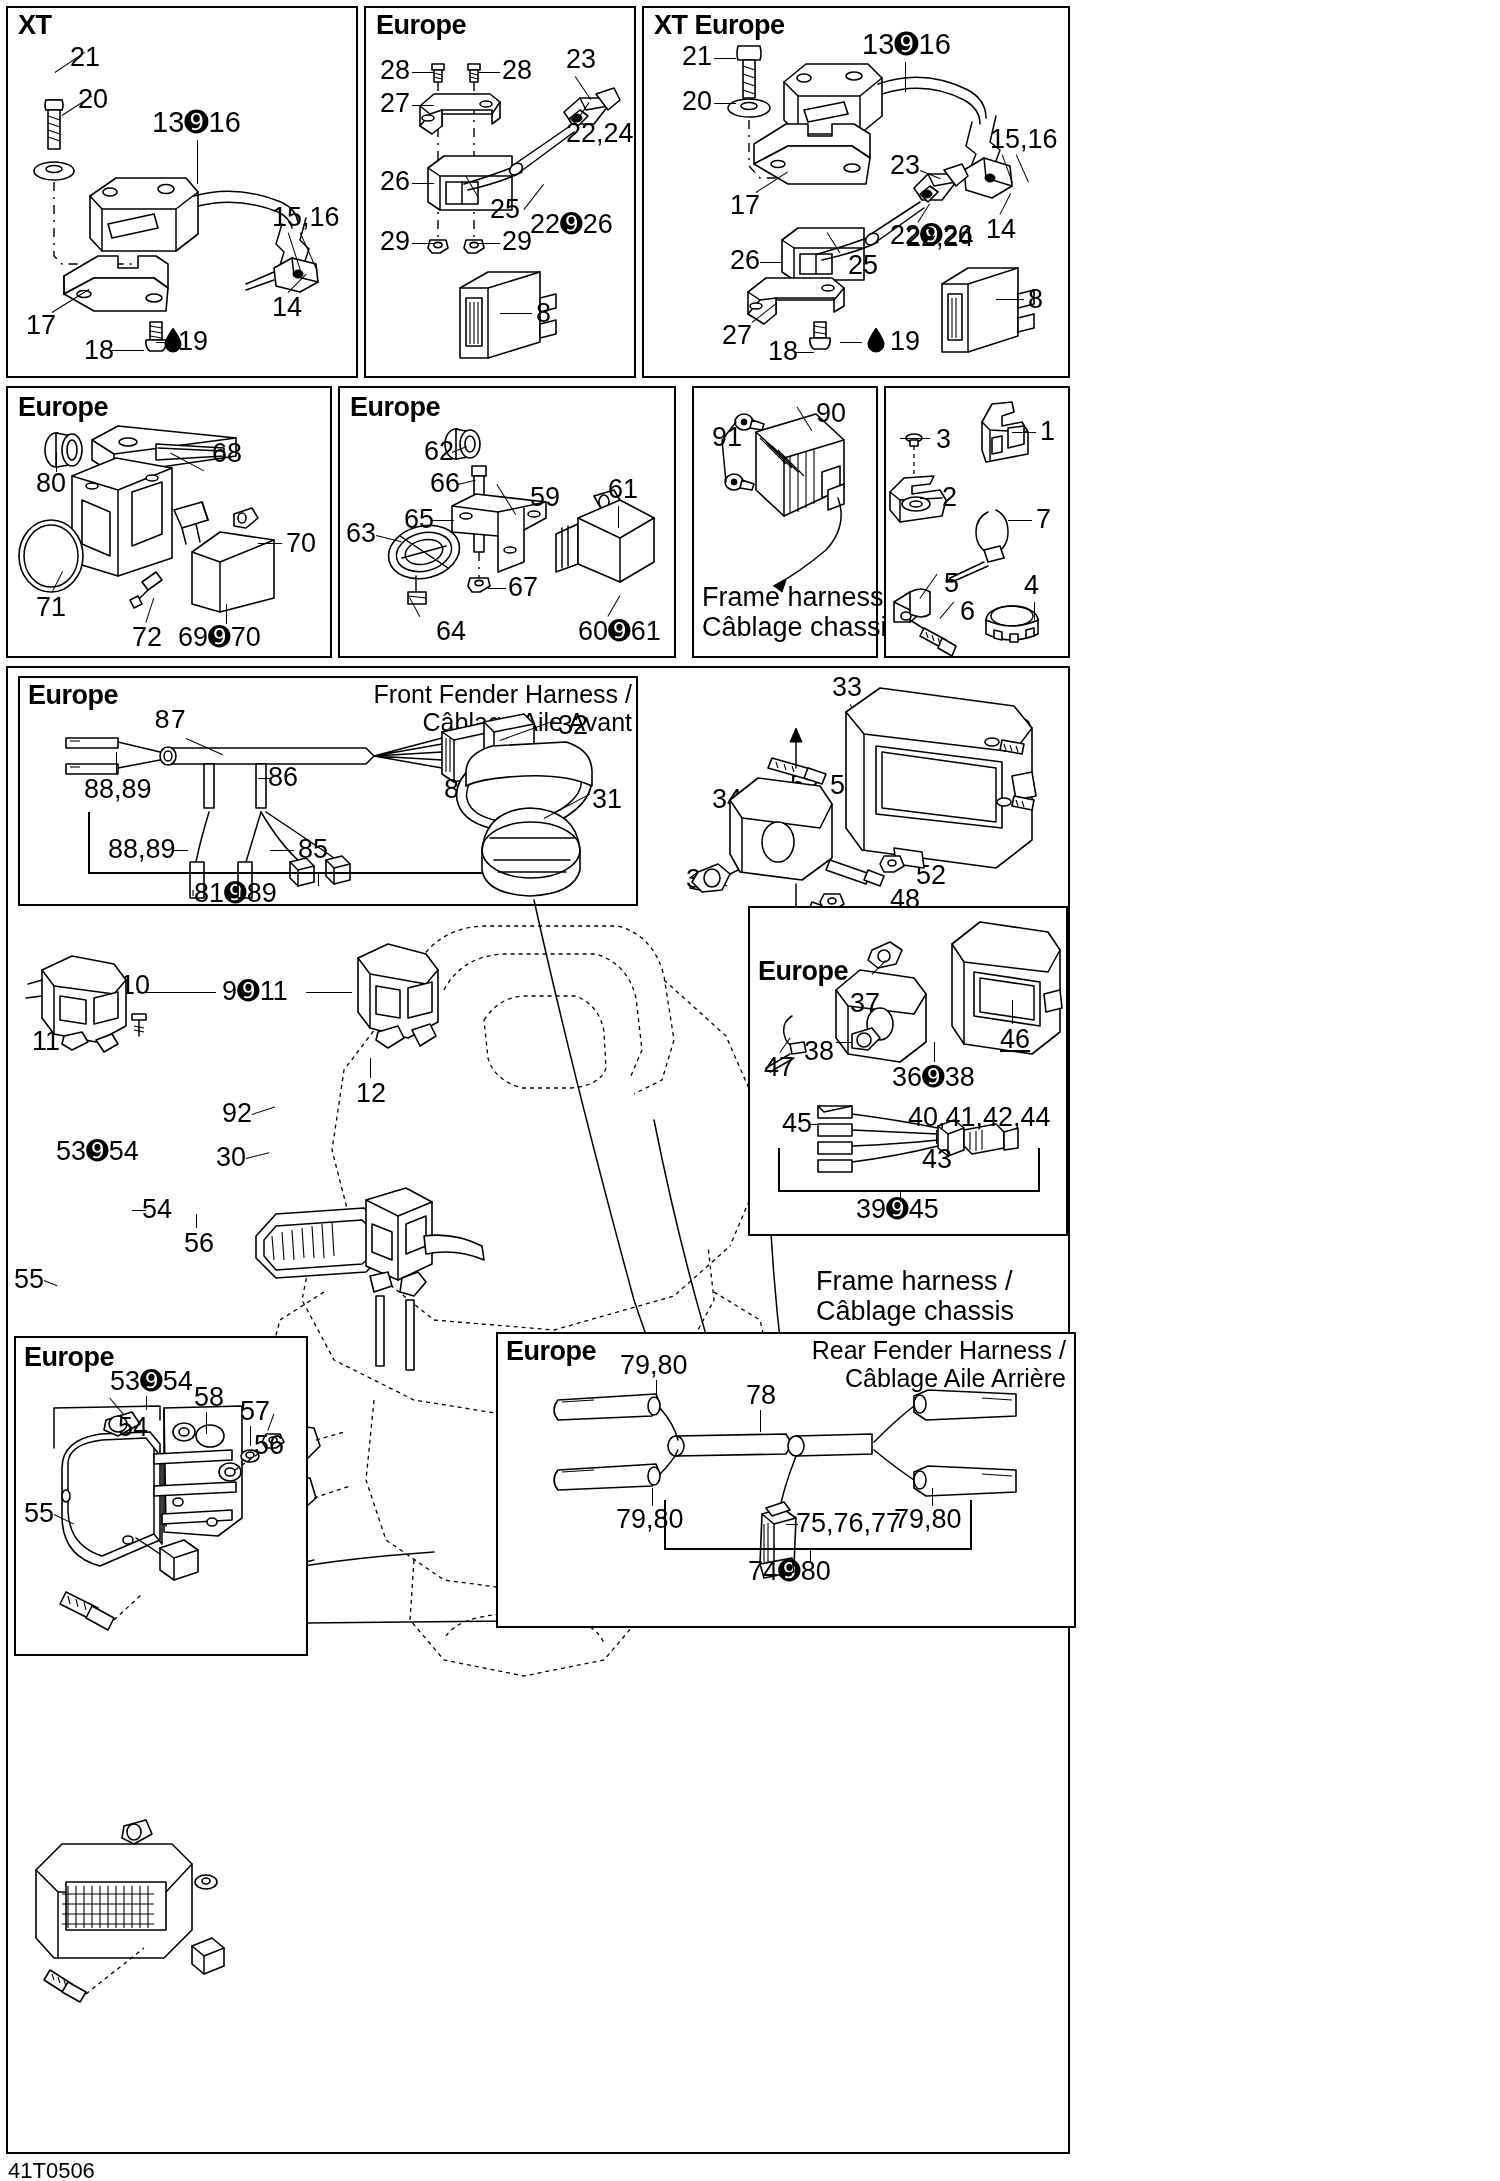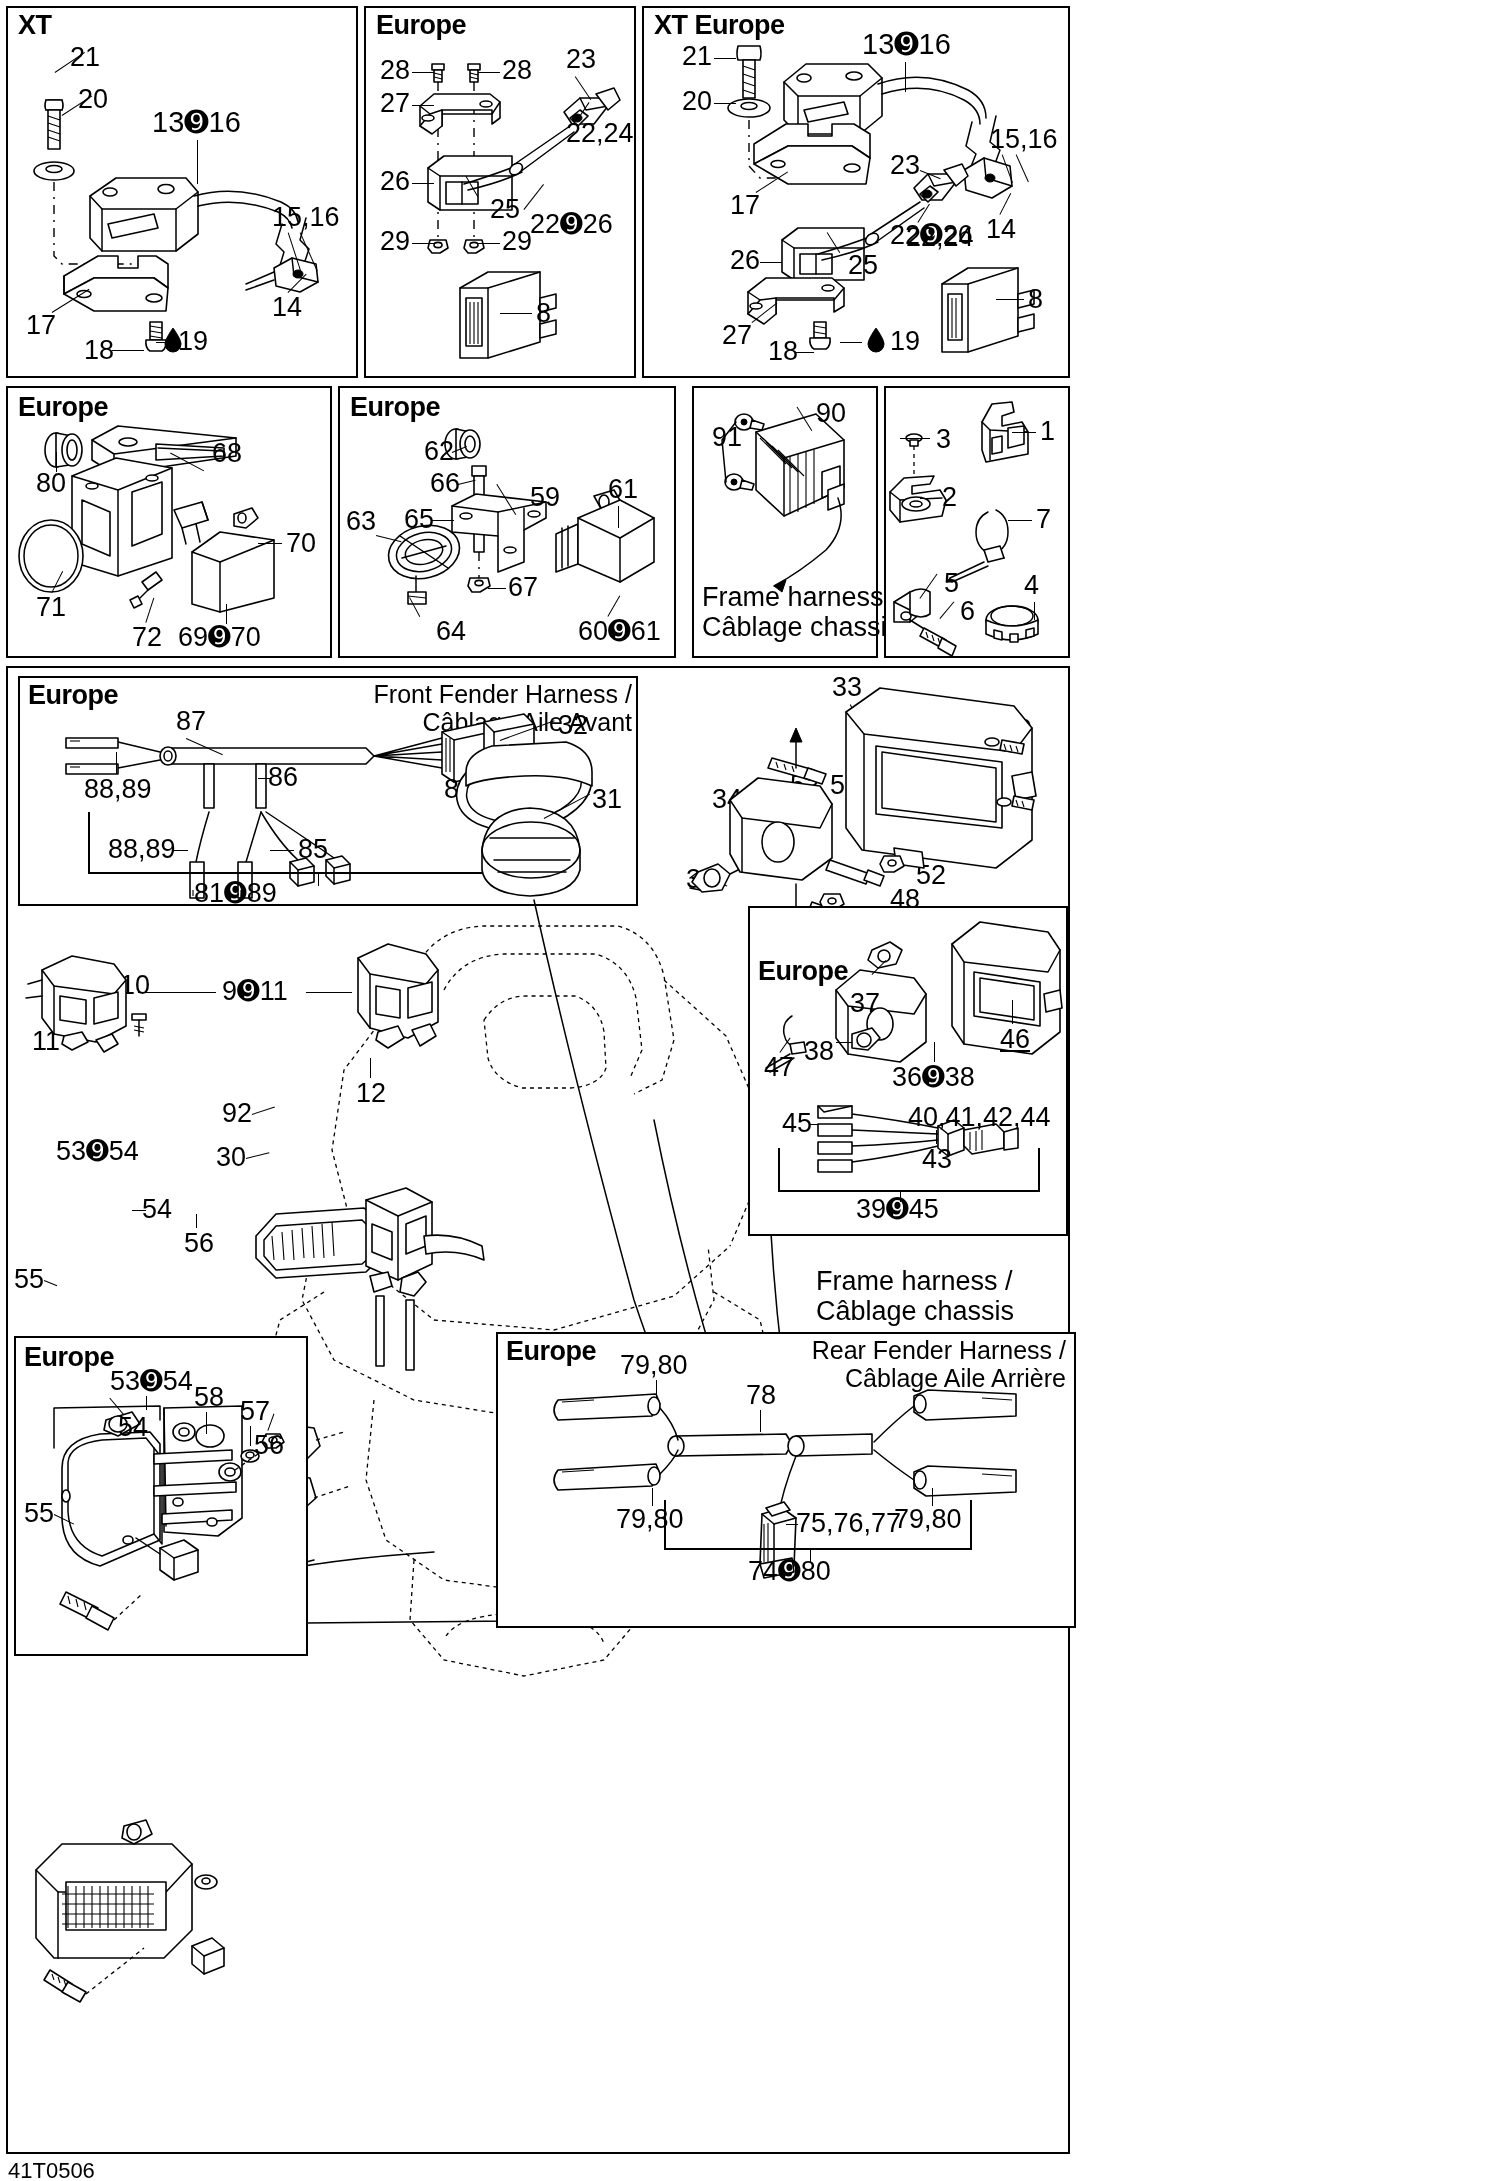--- a/index.html
+++ b/index.html
@@ -392,21 +392,21 @@
   <div class="num" style="left:424px;top:438px;">62</div>
   <div class="ln" style="left:452px;top:452px;width:16px;transform:rotate(-22deg);"></div>
   <div class="num" style="left:430px;top:470px;">66</div>
   <div class="ln" style="left:458px;top:484px;width:18px;transform:rotate(-14deg);"></div>
   <div class="num" style="left:608px;top:476px;">61</div>
   <div class="lnv" style="left:618px;top:506px;height:22px;"></div>
   <div class="num" style="left:404px;top:506px;">65</div>
   <div class="ln" style="left:432px;top:520px;width:22px;"></div>
   <div class="num" style="left:530px;top:484px;">59</div>
   <div class="ln" style="left:516px;top:514px;width:36px;transform:rotate(-122deg);"></div>
-  <div class="num" style="left:346px;top:508px;text-align:right;">63</div>
+  <div class="num" style="left:346px;top:520px;text-align:right;">63</div>
   <div class="ln" style="left:376px;top:535px;width:26px;transform:rotate(14deg);"></div>
   <div class="num" style="left:508px;top:574px;">67</div>
   <div class="ln" style="left:488px;top:588px;width:18px;"></div>
   <div class="num" style="left:436px;top:618px;">64</div>
   <div class="ln" style="left:420px;top:616px;width:22px;transform:rotate(-118deg);"></div>
   <div class="num" style="left:578px;top:618px;">60➒61</div>
   <div class="ln" style="left:608px;top:616px;width:24px;transform:rotate(-60deg);"></div>
 
   <div class="panel" style="left:692px;top:386px;width:186px;height:272px;"></div>
 
@@ -543,21 +543,21 @@
     <path class="stthin" d="M223 214 L223 220"></path>
 
     <path class="st" d="M272 186 L288 182 L296 190 L296 206 L280 210 L272 202 Z"></path>
     <path class="st2" d="M272 186 L280 194 L296 190"></path>
     <path class="st2" d="M280 194 L280 210"></path>
     <path class="st" d="M308 184 L324 180 L332 188 L332 204 L316 208 L308 200 Z"></path>
     <path class="st2" d="M308 184 L316 192 L332 188"></path>
     <path class="st2" d="M316 192 L316 208"></path>
   </svg>
 
-  <div class="num" style="left:176px;top:708px;">87</div>
+  <div class="num" style="left:154px;top:708px;font-family:Liberation Mono, monospace;">87</div>
   <div class="ln" style="left:186px;top:738px;width:40px;transform:rotate(24deg);"></div>
   <div class="num" style="left:84px;top:776px;">88,89</div>
   <div class="lnv" style="left:116px;top:752px;height:22px;"></div>
   <div class="num" style="left:268px;top:764px;">86</div>
   <div class="ln" style="left:258px;top:778px;width:12px;"></div>
   <div class="num" style="left:444px;top:776px;">82,83,84</div>
   <div class="lnv" style="left:502px;top:752px;height:22px;"></div>
   <div class="num" style="left:108px;top:836px;">88,89</div>
   <div class="ln" style="left:174px;top:850px;width:14px;"></div>
   <div class="num" style="left:298px;top:836px;">85</div>

